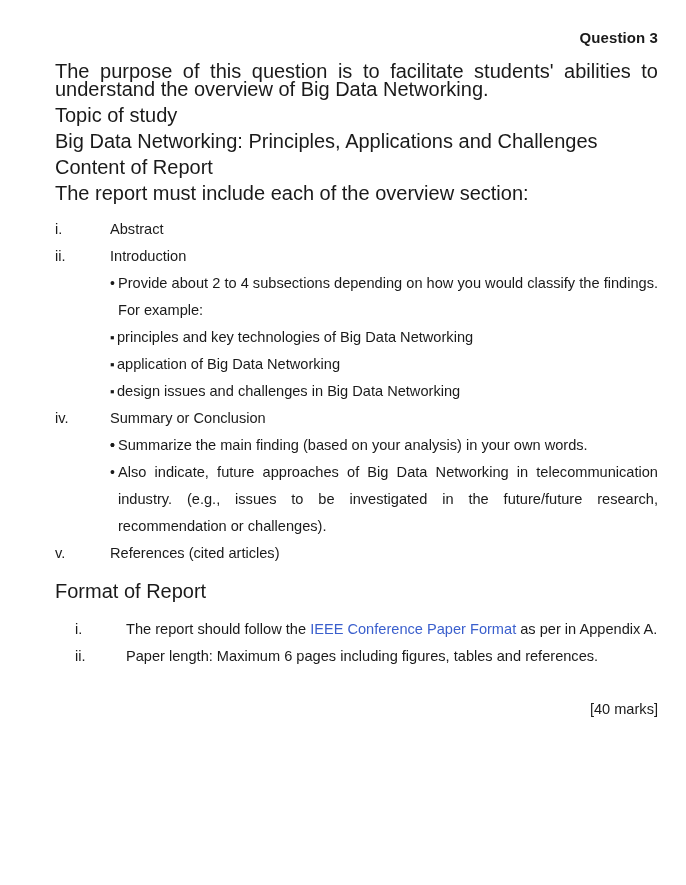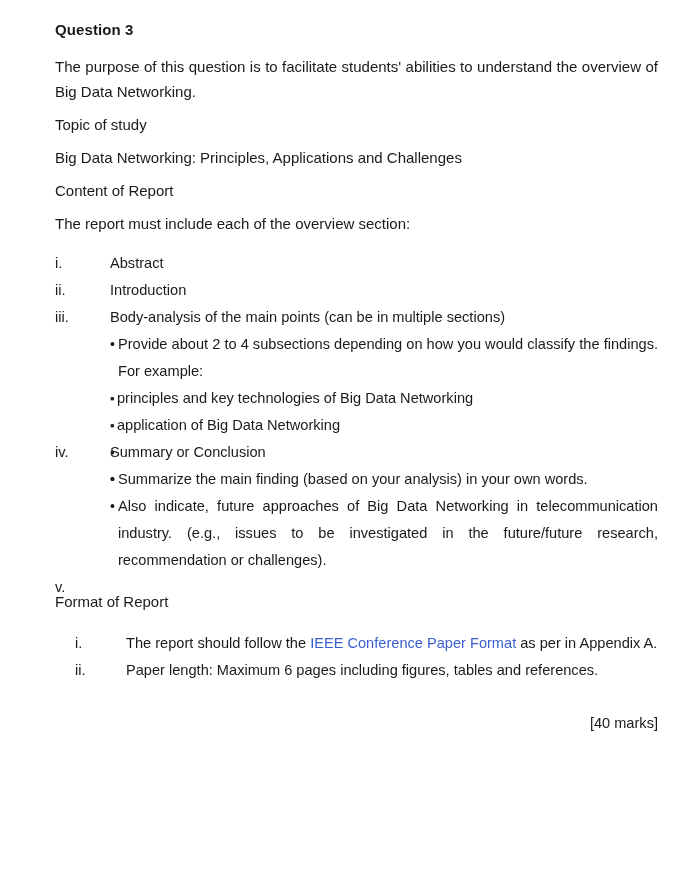--- a/index.html
+++ b/index.html
@@ -26,26 +26,27 @@
     left: 55px;
     top: 0;
     width: 603px;
   }
 
   
   .qtitle {
     font-size: 15px;
     font-weight: bold;
     line-height: 20px;
-    margin: 20px 0 0 0;
+    margin: 28px 0 0 0;
     letter-spacing: 0.1px;
+    text-align: right;
   }
   .para {
-    font-size: 15px;
-    line-height: 25px;
+    font-size: 20px;
+    line-height: 18px;
     margin: 14px 0 0 0;
     text-align: justify;
     text-justify: inter-word;
   }
   .para.nojust {
     text-align: left;
     margin-top: 8px;
   }
   .para.tight {
     margin-top: 15px;
@@ -162,42 +163,39 @@
       <li class="ritem">
         <span class="rmark">i.</span>
         <span>Abstract</span>
       </li>
 
       <li class="ritem">
         <span class="rmark">ii.</span>
         <span>Introduction</span>
       </li>
 
-      <li class="ritem">
-        <span class="rmark">iii.</span>
-        <span>Body-analysis of the main points (can be in multiple sections)</span>
-      </li>
 
       <li class="bitem just">
         <span class="bmark round">•</span>
         <span>Provide about 2 to 4 subsections depending on how you would classify the findings. For example:</span>
       </li>
 
       <li class="bitem sq">
         <span class="bmark square">▪</span>
         <span>principles and key technologies of Big Data Networking</span>
       </li>
 
       <li class="bitem sq">
         <span class="bmark square">▪</span>
         <span>application of Big Data Networking</span>
       </li>
 
       <li class="bitem sq">
         <span class="bmark square">▪</span>
+        <span>design issues and challenges in Big Data Networking</span>
       </li>
 
       <li class="ritem">
         <span class="rmark">iv.</span>
         <span>Summary or Conclusion</span>
       </li>
 
       <li class="bitem">
         <span class="bmark round">•</span>
       </li>
@@ -207,20 +205,21 @@
         <span>Summarize the main finding (based on your analysis) in your own words.</span>
       </li>
 
       <li class="bitem just">
         <span class="bmark round">•</span>
         <span>Also indicate, future approaches of Big Data Networking in telecommunication industry. (e.g., issues to be investigated in the future/future research, recommendation or challenges).</span>
       </li>
 
       <li class="ritem">
         <span class="rmark">v.</span>
+        <span>References (cited articles)</span>
       </li>
 
     </ul>
 
     <p class="para nojust tight">Format of Report</p>
 
     <ul class="rlist2">
 
       <li class="ritem">
         <span class="rmark">i.</span>

